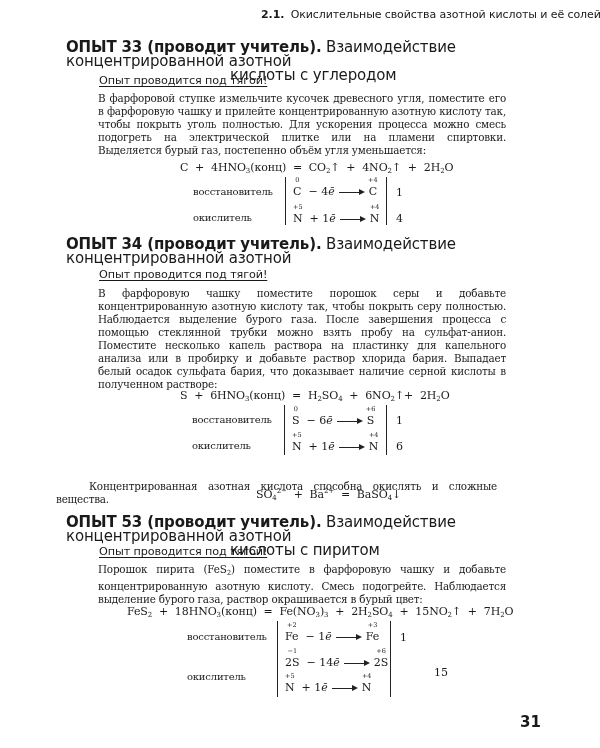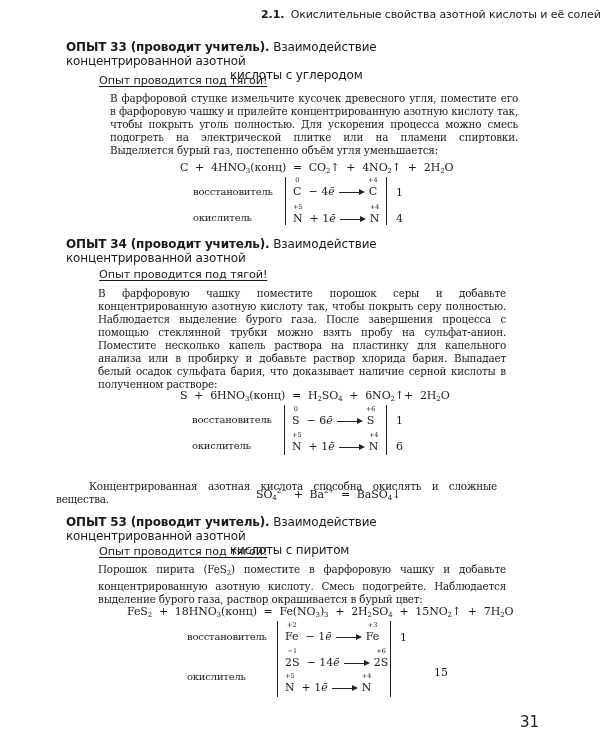--- a/index.html
+++ b/index.html
@@ -9,21 +9,21 @@
   .serif { font-family: "DejaVu Serif", "Liberation Serif", serif; text-align: right; }
 
   .running-header {
     position: absolute; top: 8px; left: 261px;
     font-size: 11px; letter-spacing: -0.1px; white-space: nowrap;
   }
   .running-header b { font-weight: bold; margin-right: 3px; }
 
   .exp-title {
     position: absolute; left: 66px; width: 440px;
-    font-size: 12px; line-height: 14px; letter-spacing: -0.15px;
+    font-size: 15px; line-height: 14px; letter-spacing: -0.15px;
   }
   .exp-title .label { font-weight: bold; }
   .exp-title .line2 { display: block; padding-left: 164px; }
 
   .warning {
     position: absolute; left: 99px;
     font-size: 11.2px; letter-spacing: -0.1px;
     text-decoration: underline; text-underline-offset: 2px;
   }
 
@@ -51,38 +51,38 @@
   .ox { position: relative; display: inline-block; }
   .ox .st {
     position: absolute; top: -8px; left: 50%; transform: translateX(-50%);
     font-size: 6.5px; line-height: 7px;
   }
   .arrow { display: inline-block; width: 26px; height: 7px; position: relative; vertical-align: middle; margin: 0 4px; }
   .arrow::before { content: ""; position: absolute; left: 0; right: 3px; top: 3px; height: 1px; background: #222; }
   .arrow::after { content: ""; position: absolute; right: 0; top: 0; border-left: 6px solid #222; border-top: 3.5px solid transparent; border-bottom: 3.5px solid transparent; }
 
   .page-number {
-    position: absolute; left: 520px; top: 713px; font-size: 15px; font-weight: normal;
+    position: absolute; left: 520px; top: 713px; font-size: 15px; font-weight: bold;
   }
 </style>
 </head>
 <body>
 
 <div class="running-header sans">
   <b>2.1.</b>
   <span>Окислительные свойства азотной кислоты и её солей</span>
 </div>
 
 <div class="exp-title sans" style="top:40px;">
   <span class="label">ОПЫТ 33 (проводит учитель).</span>
   <span>Взаимодействие концентрированной азотной</span>
   <span class="line2">кислоты с углеродом</span>
 </div>
 <div class="warning sans" style="top:74px;">Опыт проводится под тягой!</div>
-<div class="para serif" style="top:92px;margin-left:12px;">В фарфоровой ступке измельчите кусочек древесного угля, поместите его в фарфоровую чашку и прилейте концентрированную азотную кислоту так, чтобы покрыть уголь полностью. Для ускорения процесса можно смесь подогреть на электрической плитке или на пламени спиртовки. Выделяется бурый газ, постепенно объём угля уменьшается:</div>
+<div class="para serif" style="top:92px;">В фарфоровой ступке измельчите кусочек древесного угля, поместите его в фарфоровую чашку и прилейте концентрированную азотную кислоту так, чтобы покрыть уголь полностью. Для ускорения процесса можно смесь подогреть на электрической плитке или на пламени спиртовки. Выделяется бурый газ, постепенно объём угля уменьшается:</div>
 
 <div class="eq serif" style="left:180px; top:161px;">C &nbsp;+&nbsp; 4HNO<sub>3</sub>(конц) &nbsp;=&nbsp; CO<sub>2</sub>↑ &nbsp;+&nbsp; 4NO<sub>2</sub>↑ &nbsp;+&nbsp; 2H<sub>2</sub>O</div>
 
 <div class="balance serif" style="left:0; top:0;">
   <span class="role" style="left:193px; top:186px;">восстановитель</span>
   <span class="role" style="left:193px; top:212px;">окислитель</span>
   <div class="vbar" style="left:285px; top:177px; height:48px;"></div>
   <div class="half" style="left:293px; top:185px;">
     <span class="ox">C<span class="st">0</span></span> &nbsp;− 4<i>ē</i><span class="arrow"></span><span class="ox">C<span class="st">+4</span></span>
   </div>

